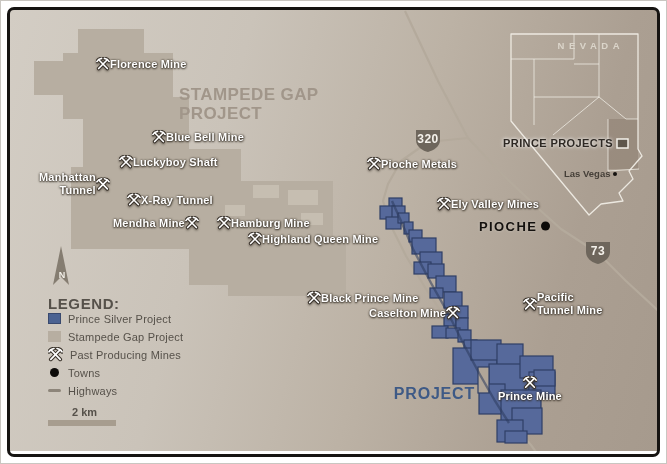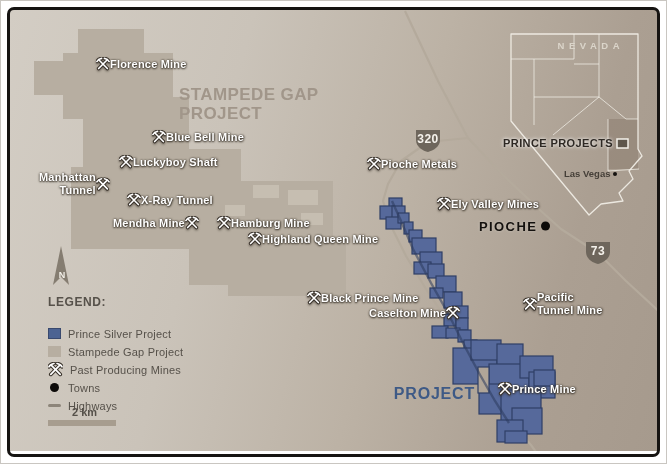--- a/index.html
+++ b/index.html
@@ -35,21 +35,21 @@
 
   
   .nevada{left:527px;top:39px;width:96px;text-align:right;font-size:9.5px;font-weight:700;color:#dbd5ca;letter-spacing:4.5px;}
   .prince-projects{left:500px;top:136px;width:112px;text-align:right;font-size:11px;font-weight:800;color:#2e2924;letter-spacing:.4px;
     text-shadow:0 0 3px rgba(255,255,255,.85),0 0 5px rgba(255,255,255,.5);}
   .las-vegas{left:563px;top:167px;display:flex;align-items:center;gap:3px;font-size:9.5px;font-weight:600;color:#453f38;}
   .las-vegas .dot{width:4px;height:4px;border-radius:50%;background:#15120f;}
 
   
   .legend{left:47px;top:294px;width:150px;z-index:12;}
-  .legend .title{font-size:12px;font-weight:700;color:#56514a;letter-spacing:.6px;margin-bottom:18px;}
+  .legend .title{font-size:15px;font-weight:700;color:#56514a;letter-spacing:.6px;margin-bottom:0;}
   .legend-row{display:flex;align-items:center;gap:7px;margin-bottom:5px;height:13px;}
   .legend-row .lab{font-size:11px;font-weight:500;color:#56514a;letter-spacing:.2px;white-space:nowrap;}
   .sw-blue{width:13px;height:11px;background:#4c6392;border:1px solid #39496e;box-sizing:border-box;}
   .sw-tan{width:13px;height:11px;background:#b7aea1;}
   .sw-dot{width:9px;height:9px;border-radius:50%;background:#0d0b09;margin:0 2px;}
   .sw-line{width:13px;height:3px;border-radius:2px;background:#8d857a;}
   .scale-txt{position:absolute;left:71px;top:405px;font-size:11px;font-weight:600;color:#56514a;z-index:12;}
   .north-n{position:absolute;left:55px;top:269px;width:12px;text-align:center;font-size:9px;font-weight:800;color:#f4f1ea;z-index:12;}
 </style>
 </head>
@@ -282,21 +282,21 @@
               <use href="#picks-sym"></use>
             </svg>
           </div>
           <div class="mine" style="left: 522px; top: 303px;">
             <svg width="14" height="14" viewBox="0 0 16 16">
               <use href="#picks-sym"></use>
             </svg>
             <span class="txt">Pacific
 Tunnel Mine</span>
           </div>
-          <div class="mine" style="left: 497px; top: 388px;">
+          <div class="mine" style="left: 497px; top: 388px; flex-direction: column;">
             <svg width="14" height="14" viewBox="0 0 16 16">
               <use href="#picks-sym"></use>
             </svg>
             <span class="txt">Prince Mine</span>
           </div>
         </div>
       <div id="towns-layer">
           <div class="town" style="left: 478px; top: 225px;">
             <span class="txt">PIOCHE</span>
             <span class="dot"></span>

